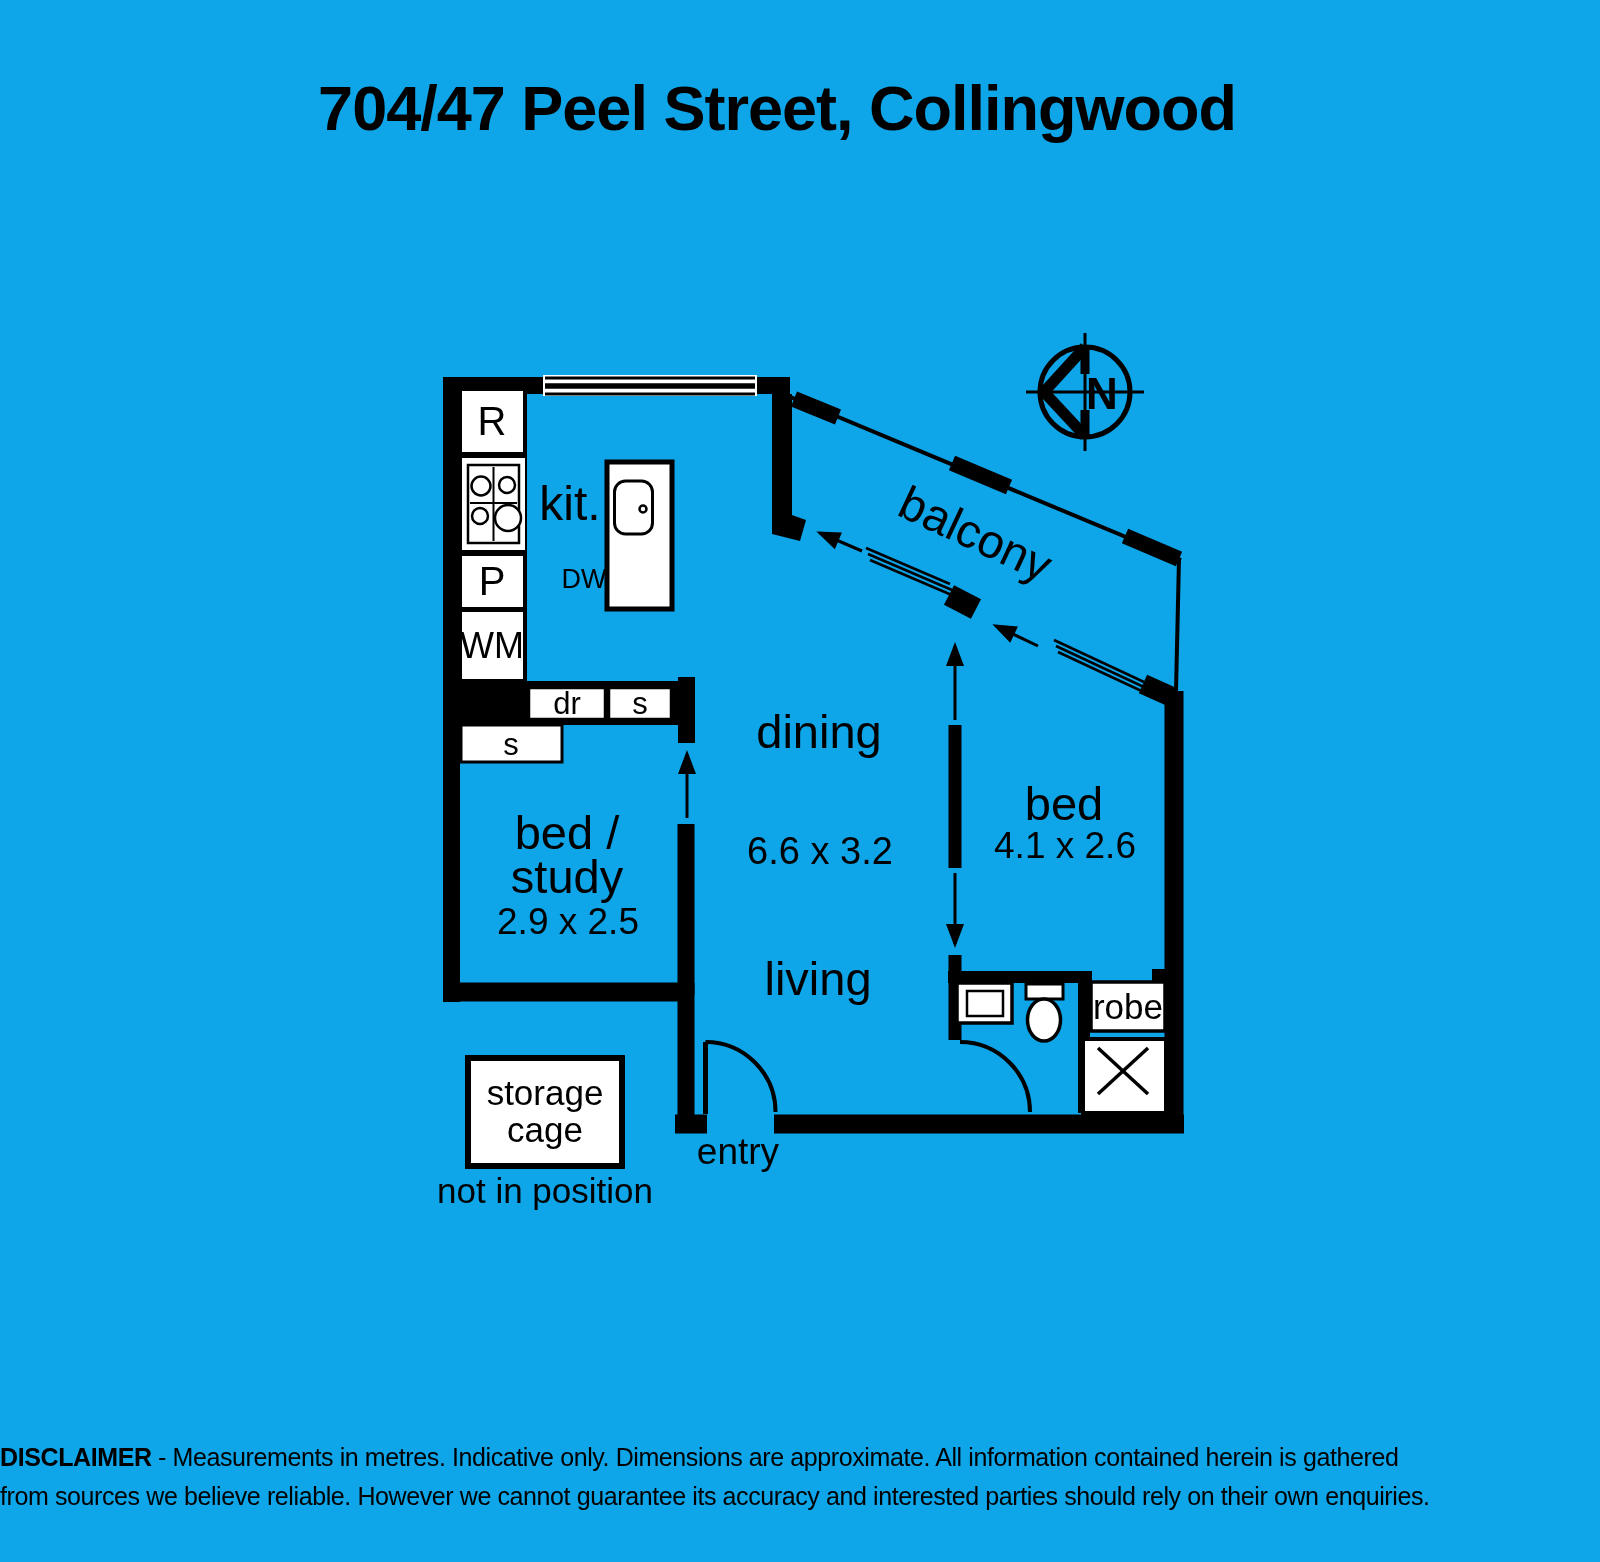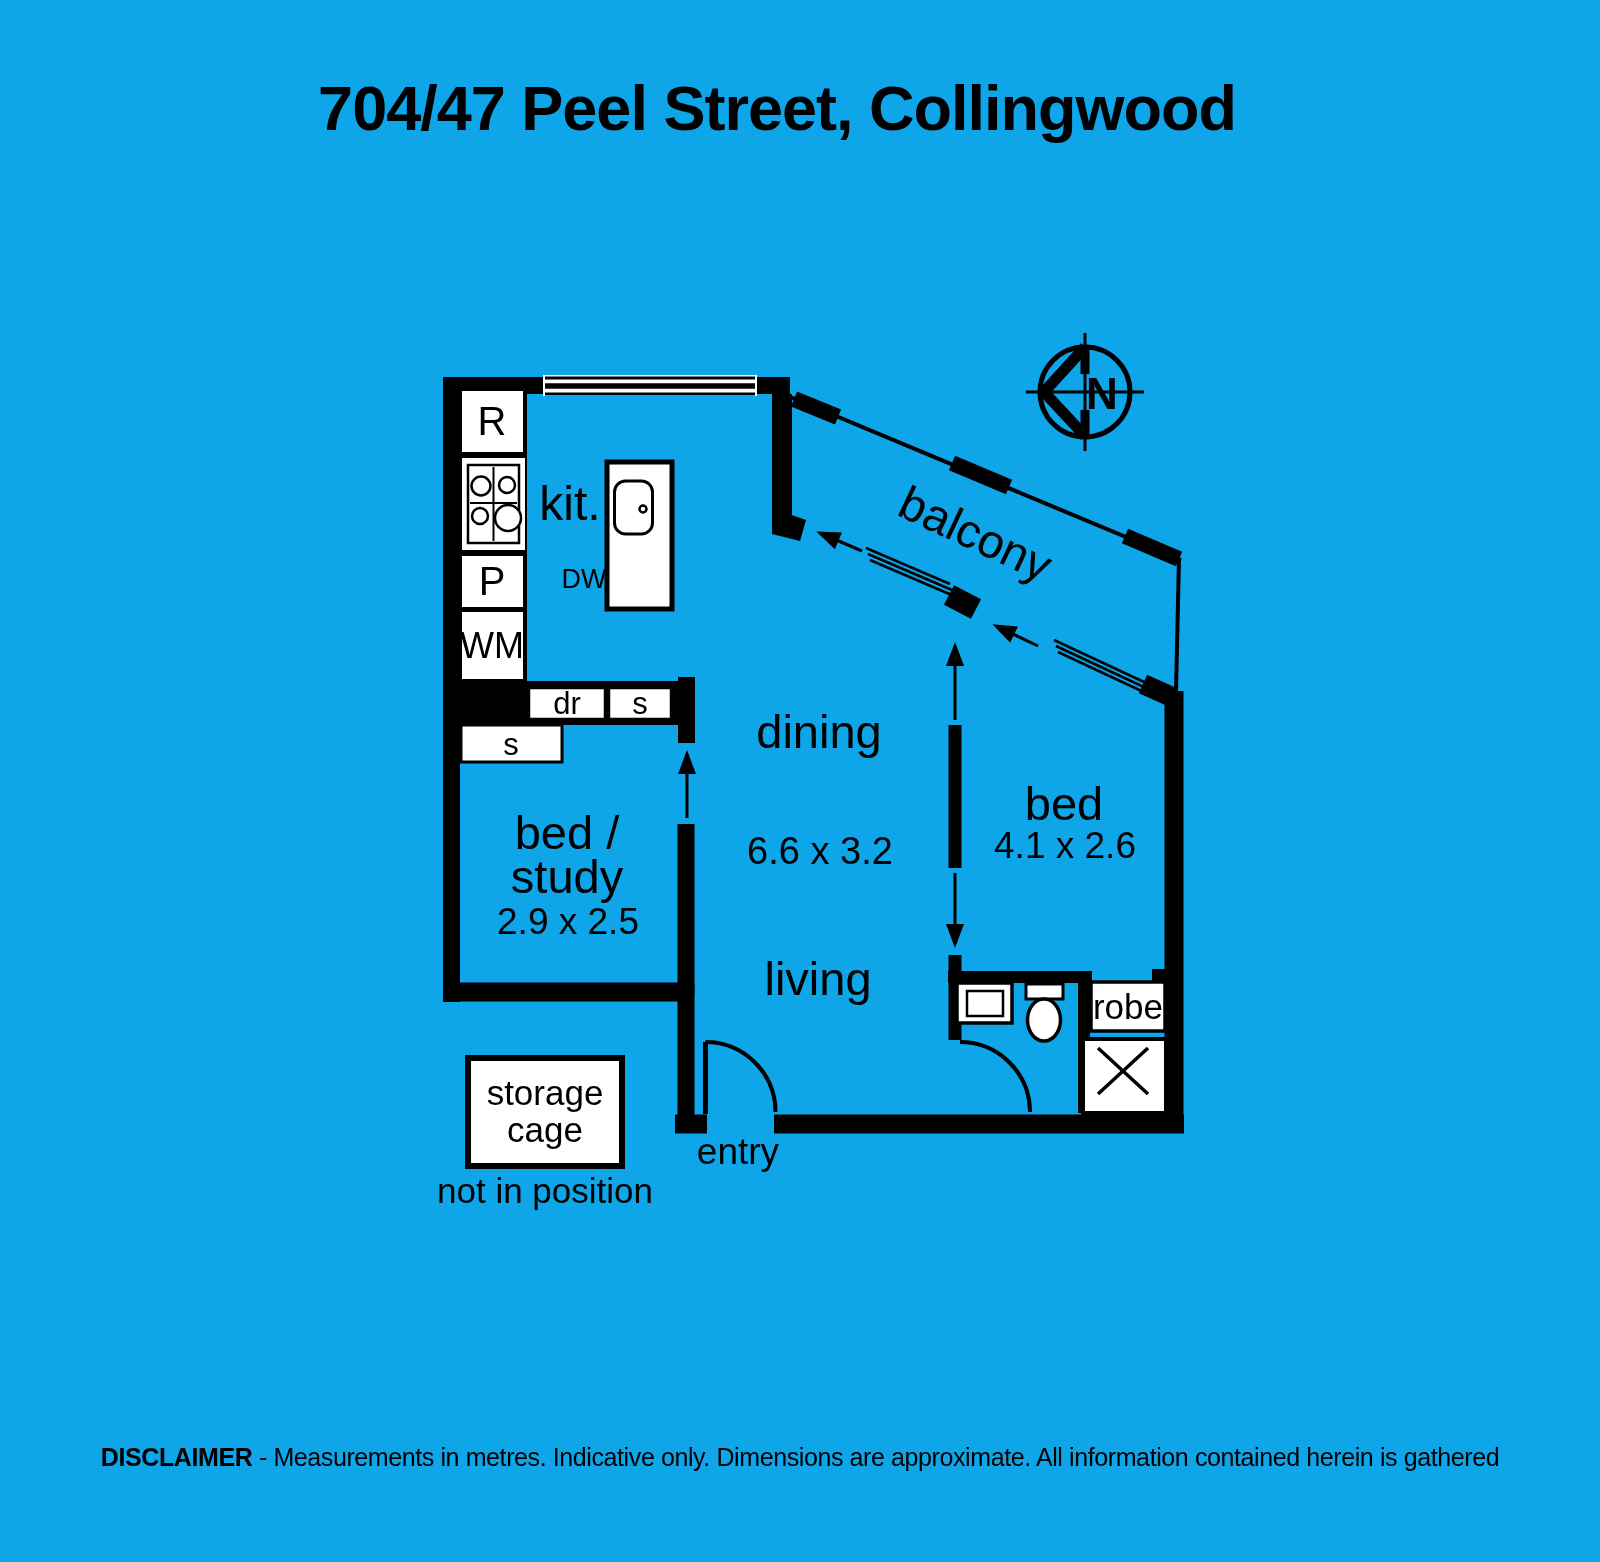--- a/index.html
+++ b/index.html
@@ -9,21 +9,21 @@
     overflow:hidden;
   }
   .title {
     position:absolute; top:72px; left:-23px; width:1600px;
     text-align:center; font-size:63px; font-weight:bold;
     letter-spacing:-1px; white-space:nowrap;
   }
   .plan-svg { position:absolute; top:0; left:0; }
   .disclaimer {
     position:absolute; top:1438px; left:0; width:1600px;
-    text-align:center; font-size:25px; line-height:39px;
+    font-size:25px; line-height:39px;
     letter-spacing:-0.4px;
   }
   .disclaimer .line { white-space:nowrap; }
   .disclaimer b { font-weight:bold; }
   svg text { fill:#000; stroke:none; font-family:"Liberation Sans", sans-serif; }
 </style>
 </head>
 <body>
 
 <div class="page">
@@ -175,15 +175,16 @@
       <text x="1128" y="1019" font-size="35">robe</text>
       <text x="738" y="1164" font-size="37">entry</text>
       <text x="545" y="1105" font-size="35">storage</text>
       <text x="545" y="1142" font-size="35">cage</text>
       <text x="545" y="1203" font-size="35">not in position</text>
     </g>
   </svg>
 
   <div class="disclaimer">
     <div class="line"><b>DISCLAIMER</b><span> - Measurements in metres. Indicative only. Dimensions are approximate. All information contained herein is gathered</span></div>
+    <div class="line"><span>from sources we believe reliable. However we cannot guarantee its accuracy and interested parties should rely on their own enquiries.</span></div>
   </div>
 
 </div>
 
 </body></html>

